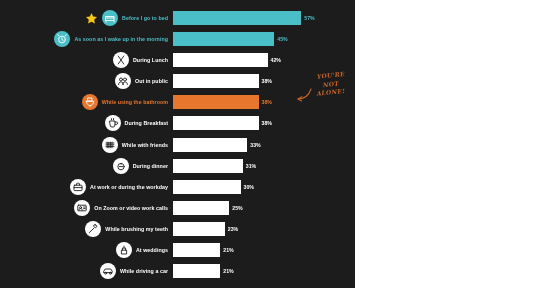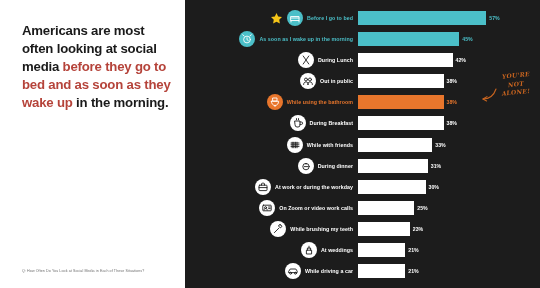--- a/index.html
+++ b/index.html
@@ -143,26 +143,20 @@
     position: absolute;
     left: 0px;
     top: 16px;
   }
 </style>
 </head>
 <body>
 
 <div class="page">
 
-  <div class="left-panel">
-    <div class="headline">
-      <span>Americans are most often looking at social media </span><span class="hl-red">before they go to bed and as soon as they wake up </span><span>in the morning.</span>
-    </div>
-    <div class="footnote">Q: How Often Do You Look at Social Media in Each of These Situations?</div>
-  </div>
 
   <div class="chart-panel">
     <div class="rows" id="rows-container">
         <div class="row">
           <div class="row-left">
             <span class="star-icon"><svg width="13" height="13" viewBox="0 0 24 24">
                 <path d="M12 1.8l3.1 6.5 7 1-5.1 5 1.3 7-6.3-3.4L5.7 21.3l1.3-7-5.1-5 7-1z" fill="#f5c518"></path>
               </svg></span>
             <span class="icon-badge teal">
               <svg width="14" height="14" viewBox="0 0 14 14">

